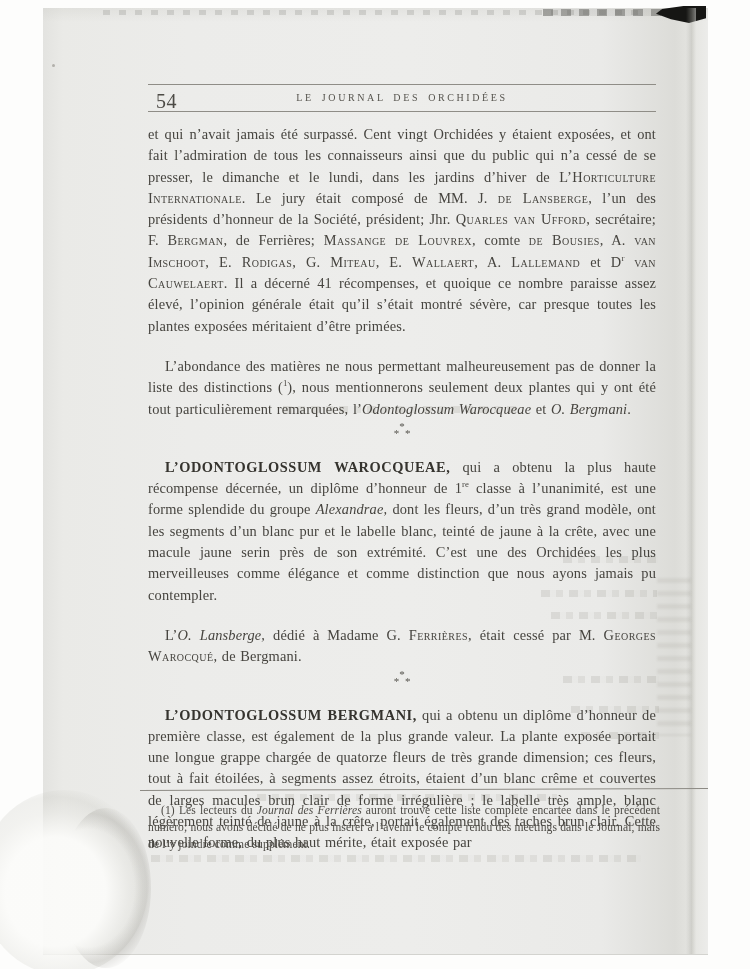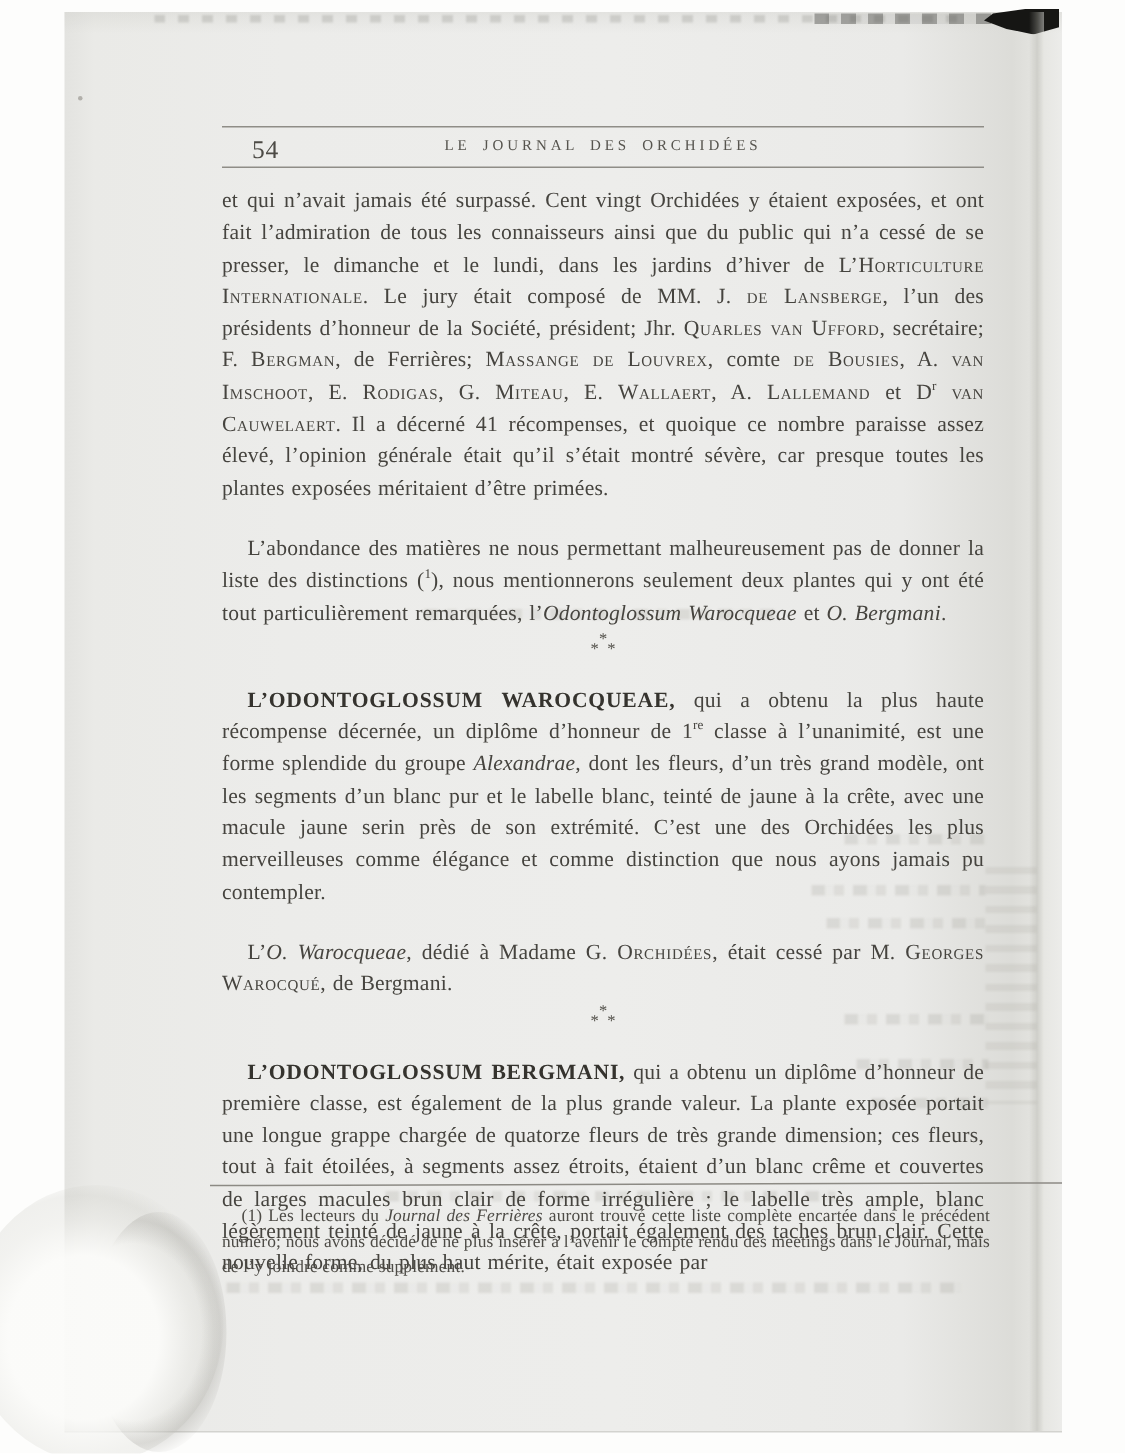--- a/index.html
+++ b/index.html
@@ -37,21 +37,21 @@
 
   
   .bleed { position:absolute; height:7px; filter:blur(.7px); opacity:.5;
     background:repeating-linear-gradient(90deg, rgba(146,144,134,.38) 0 9px, rgba(146,144,134,.05) 9px 15px, rgba(146,144,134,.3) 15px 22px, rgba(146,144,134,0) 22px 28px); }
   .bleed-v { position:absolute; width:34px; filter:blur(.8px); opacity:.4;
     background:repeating-linear-gradient(180deg, rgba(146,144,134,.35) 0 5px, rgba(146,144,134,0) 5px 13px); }
 
   
   .header { position:absolute; left:105px; top:76px; width:508px; height:28px;
     border-top:1px solid #8f8d87; border-bottom:1px solid #8f8d87; }
-  .pagenum { position:absolute; left:20px; top:5px; font-size:17px; color:#4c4a45; letter-spacing:.5px; }
+  .pagenum { position:absolute; left:8px; top:5px; font-size:20px; color:#4c4a45; letter-spacing:.5px; }
   .jtitle { position:absolute; left:0; right:0; top:7px; text-align:center;
     font-size:10px; color:#56544e; letter-spacing:2.6px; word-spacing:3px; }
 
   
   .body-col { position:absolute; left:105px; top:116px; width:508px;
     font-size:14.4px; line-height:21.3px; color:#46443f; text-align:justify;
     letter-spacing:.15px; word-spacing:.8px; }
   .para { margin:0; }
   .para.indent { text-indent:17px;margin-top:19px; }
   .run-n { }
@@ -102,21 +102,21 @@
     </div>
 
     <div class="body-col">
         <p class="para"><span class="run-n">et qui n’avait jamais été surpassé. Cent vingt Orchidées y étaient exposées, et ont fait l’admiration de tous les connaisseurs ainsi que du public qui n’a cessé de se presser, le dimanche et le lundi, dans les jardins d’hiver de </span><span class="run-sc">L’Horticulture Internationale</span><span class="run-n">. Le jury était composé de MM. J. </span><span class="run-sc">de Lansberge</span><span class="run-n">, l’un des présidents d’honneur de la Société, président; Jhr. </span><span class="run-sc">Quarles van Ufford</span><span class="run-n">, secrétaire; F. </span><span class="run-sc">Bergman</span><span class="run-n">, de Ferrières; </span><span class="run-sc">Massange de Louvrex</span><span class="run-n">, comte </span><span class="run-sc">de Bousies</span><span class="run-n">, A. </span><span class="run-sc">van Imschoot</span><span class="run-n">, E. </span><span class="run-sc">Rodigas</span><span class="run-n">, G. </span><span class="run-sc">Miteau</span><span class="run-n">, E. </span><span class="run-sc">Wallaert</span><span class="run-n">, A. </span><span class="run-sc">Lallemand</span><span class="run-n"> et D</span><span class="run-sup">r</span><span class="run-n"> </span><span class="run-sc">van Cauwelaert</span><span class="run-n">. Il a décerné 41 récompenses, et quoique ce nombre paraisse assez élevé, l’opinion générale était qu’il s’était montré sévère, car presque toutes les plantes exposées méritaient d’être primées.</span></p>
         <p class="para indent"><span class="run-n">L’abondance des matières ne nous permettant malheureusement pas de donner la liste des distinctions (</span><span class="run-sup">1</span><span class="run-n">), nous mentionnerons seulement deux plantes qui y ont été tout particulièrement remarquées, l’</span><span class="run-i">Odontoglossum Warocqueae</span><span class="run-n"> et </span><span class="run-i">O. Bergmani</span><span class="run-n">.</span></p>
         <div class="stars">
           <div>*</div>
           <div>* *</div>
         </div>
         <p class="para indent"><span class="run-b">L’ODONTOGLOSSUM WAROCQUEAE,</span><span class="run-n"> qui a obtenu la plus haute récompense décernée, un diplôme d’honneur de 1</span><span class="run-sup">re</span><span class="run-n"> classe à l’unanimité, est une forme splendide du groupe </span><span class="run-i">Alexandrae,</span><span class="run-n"> dont les fleurs, d’un très grand modèle, ont les segments d’un blanc pur et le labelle blanc, teinté de jaune à la crête, avec une macule jaune serin près de son extrémité. C’est une des Orchidées les plus merveilleuses comme élégance et comme distinction que nous ayons jamais pu contempler.</span></p>
-        <p class="para indent"><span class="run-n">L’</span><span class="run-i">O. Warocqueae,</span><span class="run-n"> dédié à Madame G. </span><span class="run-sc">Orchidées</span><span class="run-n">, était cessé par M. </span><span class="run-sc">Georges Warocqué</span><span class="run-n">, de Bergmani.</span></p>
+        <p class="para indent"><span class="run-n">L’</span><span class="run-i">O. Lansberge,</span><span class="run-n"> dédié à Madame G. </span><span class="run-sc">Ferrières</span><span class="run-n">, était cessé par M. </span><span class="run-sc">Georges Warocqué</span><span class="run-n">, de Bergmani.</span></p>
         <div class="stars">
           <div>*</div>
           <div>* *</div>
         </div>
         <p class="para indent"><span class="run-b">L’ODONTOGLOSSUM BERGMANI,</span><span class="run-n"> qui a obtenu un diplôme d’honneur de première classe, est également de la plus grande valeur. La plante exposée portait une longue grappe chargée de quatorze fleurs de très grande dimension; ces fleurs, tout à fait étoilées, à segments assez étroits, étaient d’un blanc crême et couvertes de larges macules brun clair de forme irrégulière ; le labelle très ample, blanc légèrement teinté de jaune à la crête, portait également des taches brun clair. Cette nouvelle forme, du plus haut mérite, était exposée par</span></p>
       </div>
 
     <div class="fn-rule"></div>
     <div class="fn"><span class="run-n">(1) Les lecteurs du </span><span class="run-i">Journal des Ferrières</span><span class="run-n"> auront trouvé cette liste complète encartée dans le précédent numéro; nous avons décidé de ne plus insérer à l’avenir le compte rendu des meetings dans le Journal, mais de l’y joindre comme supplément.</span></div>
   </div>

